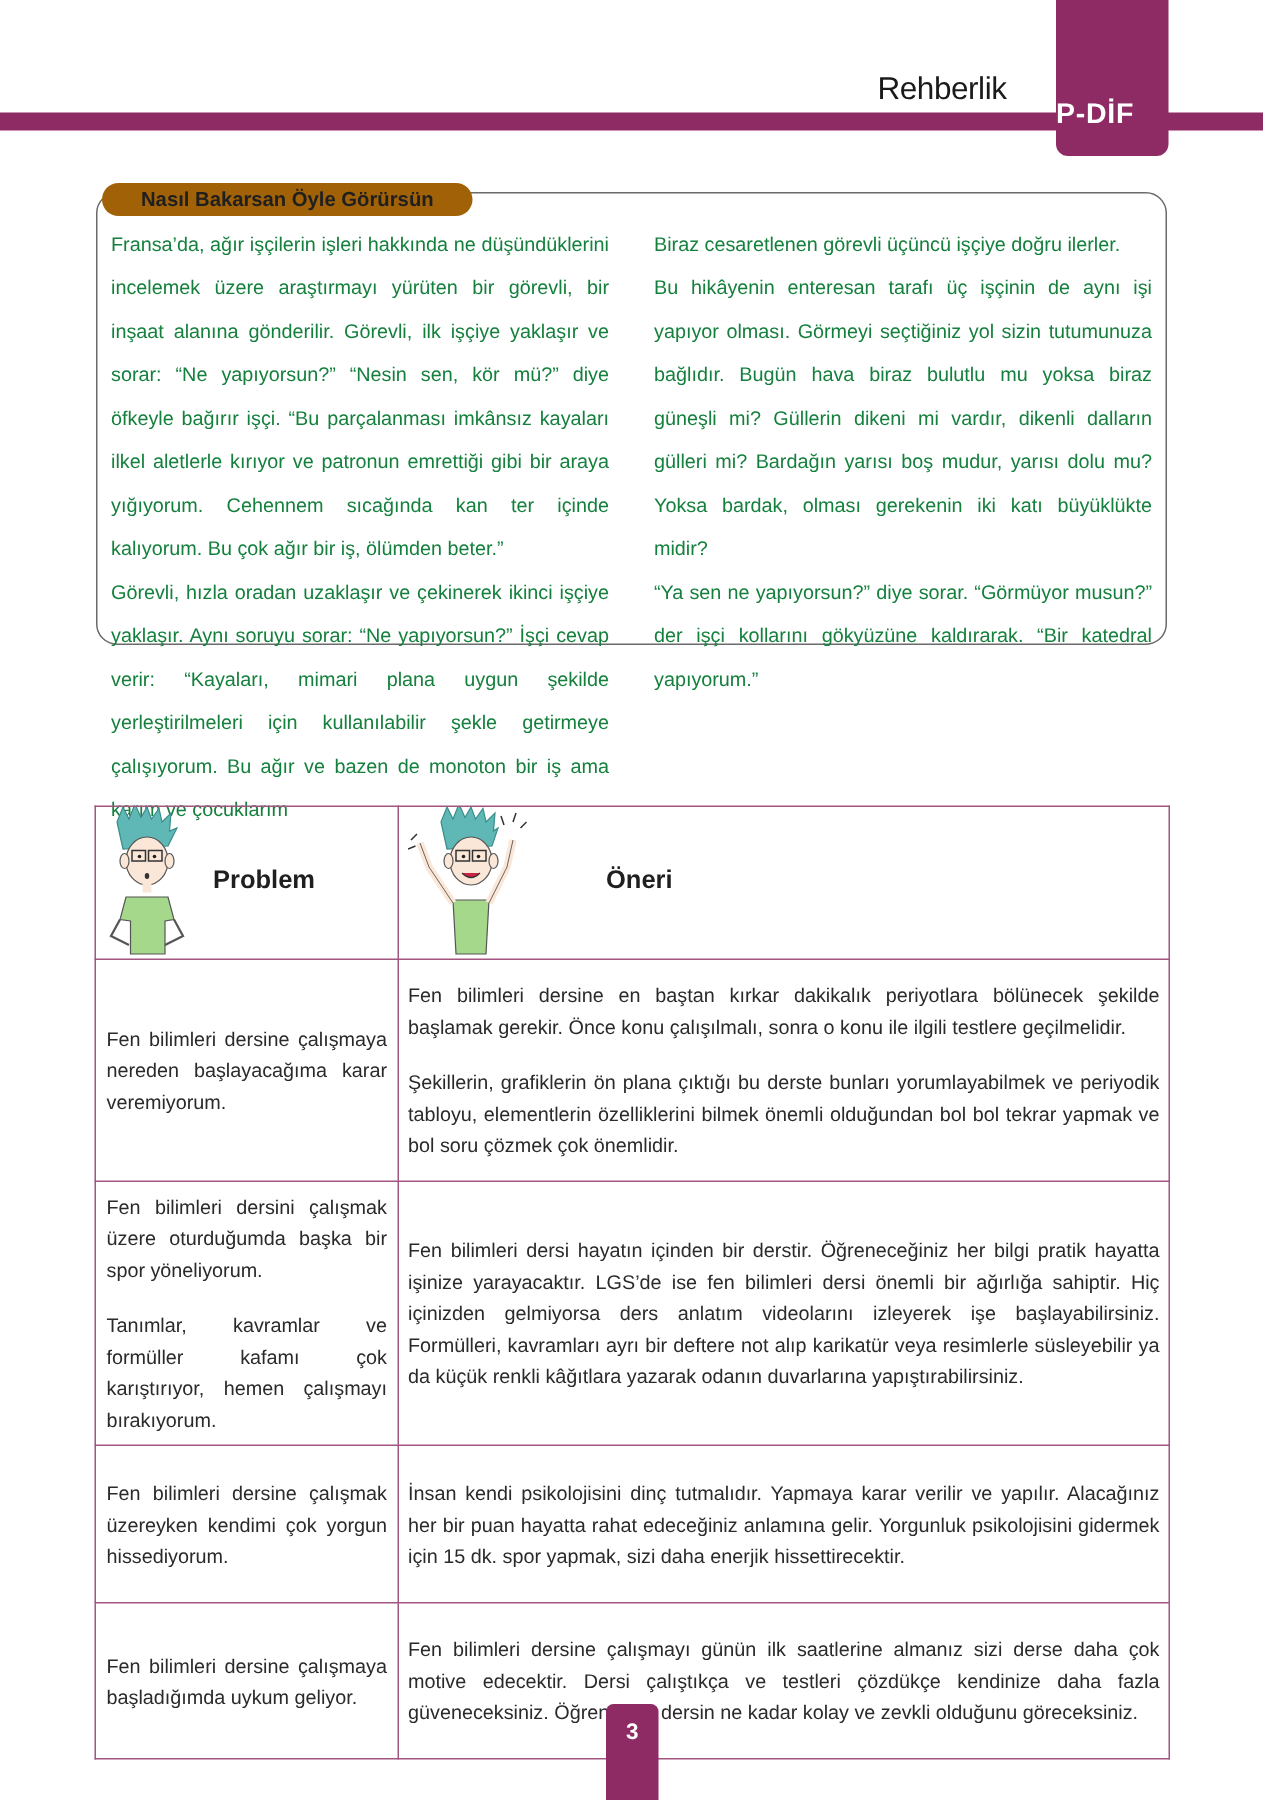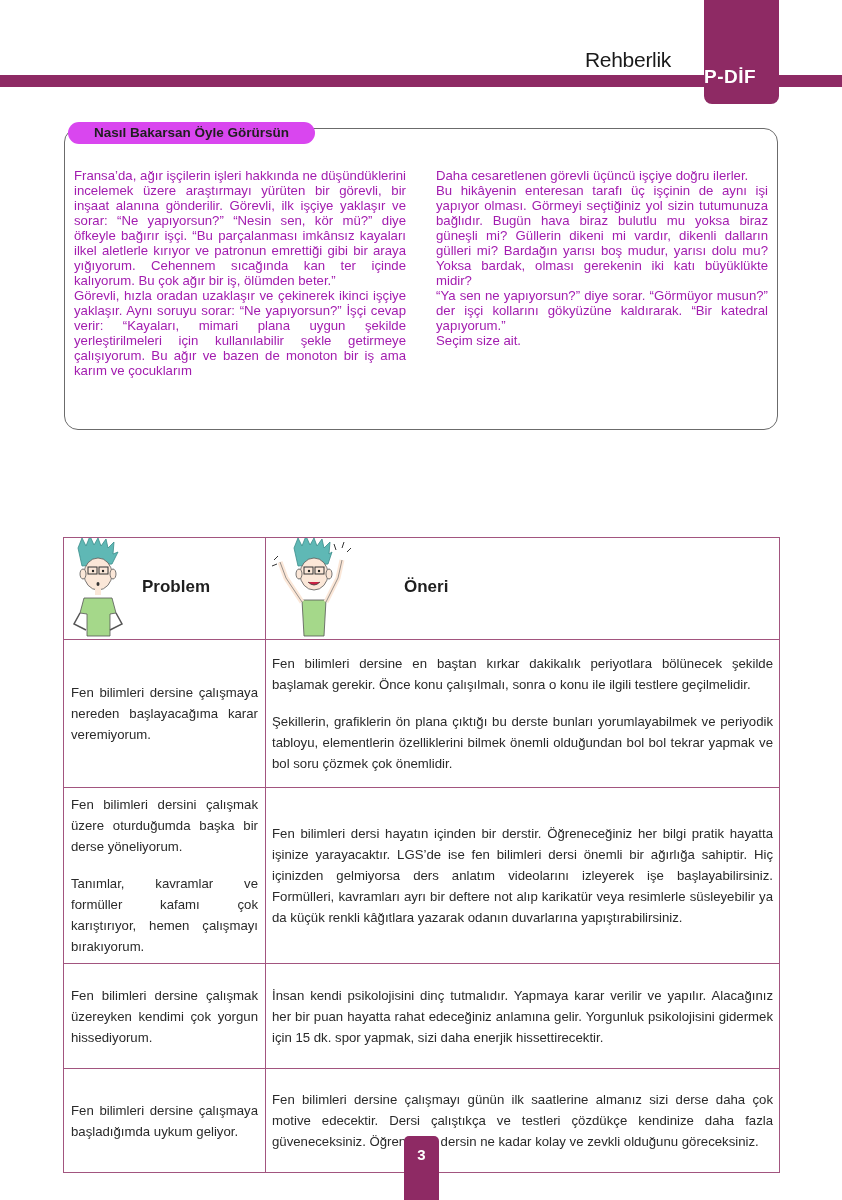--- a/index.html
+++ b/index.html
@@ -26,27 +26,27 @@
     font-size: 21px; font-weight: normal; color: #1a1a1a; letter-spacing: -0.3px;
   }
 
   
   .story-box {
     position: absolute; left: 64px; top: 128px; width: 714px; height: 302px;
     border: 1.3px solid #6b6b6b; border-radius: 14px; box-sizing: border-box;
   }
   .story-label {
     position: absolute; left: 68px; top: 122px; width: 247px; height: 22px;
-    background: #d946ef; border-radius: 11px 11px 11px 11px;
+    background: #a16207; border-radius: 11px 11px 11px 11px;
     font-size: 13.5px; font-weight: bold; color: #1f1f1f;
     line-height: 22px; padding-left: 26px; box-sizing: border-box;
   }
   .story-col {
     position: absolute; top: 148px; width: 332px;
-    font-size: 13.2px; line-height: 15px; color: #a21caf; margin-top: 20px;
+    font-size: 13.2px; line-height: 29px; color: #15803d;
   }
   .story-col.left { left: 74px; text-align: justify; }
   .story-col.right { left: 436px; text-align: justify; }
   .story-col p { margin: 0; }
 
   
   .pt-table {
     position: absolute; left: 63px; top: 537px; width: 716px;
     border-collapse: collapse; table-layout: fixed;
   }
@@ -90,24 +90,23 @@
 </div>
 
 <div class="story-box"></div>
 <div class="story-label">Nasıl Bakarsan Öyle Görürsün</div>
 
 <div class="story-col left">
   <p>Fransa’da, ağır işçilerin işleri hakkında ne düşündüklerini incelemek üzere araştırmayı yürüten bir görevli, bir inşaat alanına gönderilir. Görevli, ilk işçiye yaklaşır ve sorar: “Ne yapıyorsun?” “Nesin sen, kör mü?” diye öfkeyle bağırır işçi. “Bu parçalanması imkânsız kayaları ilkel aletlerle kırıyor ve patronun emrettiği gibi bir araya yığıyorum. Cehennem sıcağında kan ter içinde kalıyorum. Bu çok ağır bir iş, ölümden beter.”</p>
   <p>Görevli, hızla oradan uzaklaşır ve çekinerek ikinci işçiye yaklaşır. Aynı soruyu sorar: “Ne yapıyorsun?” İşçi cevap verir: “Kayaları, mimari plana uygun şekilde yerleştirilmeleri için kullanılabilir şekle getirmeye çalışıyorum. Bu ağır ve bazen de monoton bir iş ama karım ve çocuklarım</p>
 </div>
 <div class="story-col right">
-  <p>Daha cesaretlenen görevli üçüncü işçiye doğru ilerler.</p>
+  <p>Biraz cesaretlenen görevli üçüncü işçiye doğru ilerler.</p>
   <p>Bu hikâyenin enteresan tarafı üç işçinin de aynı işi yapıyor olması. Görmeyi seçtiğiniz yol sizin tutumunuza bağlıdır. Bugün hava biraz bulutlu mu yoksa biraz güneşli mi? Güllerin dikeni mi vardır, dikenli dalların gülleri mi? Bardağın yarısı boş mudur, yarısı dolu mu? Yoksa bardak, olması gerekenin iki katı büyüklükte midir?</p>
   <p>“Ya sen ne yapıyorsun?” diye sorar. “Görmüyor musun?” der işçi kollarını gökyüzüne kaldırarak. “Bir katedral yapıyorum.”</p>
-  <p>Seçim size ait.</p>
 </div>
 
 <table class="pt-table">
   <colgroup>
       <col class="c1">
       <col class="c2">
     </colgroup>
   <tbody>
       <tr class="head-row">
     <td>
@@ -158,21 +157,21 @@
     <td class="prob">
       <p>Fen bilimleri dersine çalışmaya nereden başlayacağıma karar veremiyorum.</p>
     </td>
     <td class="sol">
       <p>Fen bilimleri dersine en baştan kırkar dakikalık periyotlara bölünecek şekilde başlamak gerekir. Önce konu çalışılmalı, sonra o konu ile ilgili testlere geçilmelidir.</p>
       <p>Şekillerin, grafiklerin ön plana çıktığı bu derste bunları yorumlayabilmek ve periyodik tabloyu, elementlerin özelliklerini bilmek önemli olduğundan bol bol tekrar yapmak ve bol soru çözmek çok önemlidir.</p>
     </td>
   </tr>
   <tr class="r2">
     <td class="prob">
-      <p>Fen bilimleri dersini çalışmak üzere oturduğumda başka bir derse yöneliyorum.</p>
+      <p>Fen bilimleri dersini çalışmak üzere oturduğumda başka bir spor yöneliyorum.</p>
       <p>Tanımlar, kavramlar ve formüller kafamı çok karıştırıyor, hemen çalışmayı bırakıyorum.</p>
     </td>
     <td class="sol">
       <p>Fen bilimleri dersi hayatın içinden bir derstir. Öğreneceğiniz her bilgi pratik hayatta işinize yarayacaktır. LGS’de ise fen bilimleri dersi önemli bir ağırlığa sahiptir. Hiç içinizden gelmiyorsa ders anlatım videolarını izleyerek işe başlayabilirsiniz. Formülleri, kavramları ayrı bir deftere not alıp karikatür veya resimlerle süsleyebilir ya da küçük renkli kâğıtlara yazarak odanın duvarlarına yapıştırabilirsiniz.</p>
     </td>
   </tr>
   <tr class="r3">
     <td class="prob">
       <p>Fen bilimleri dersine çalışmak üzereyken kendimi çok yorgun hissediyorum.</p>
     </td>

